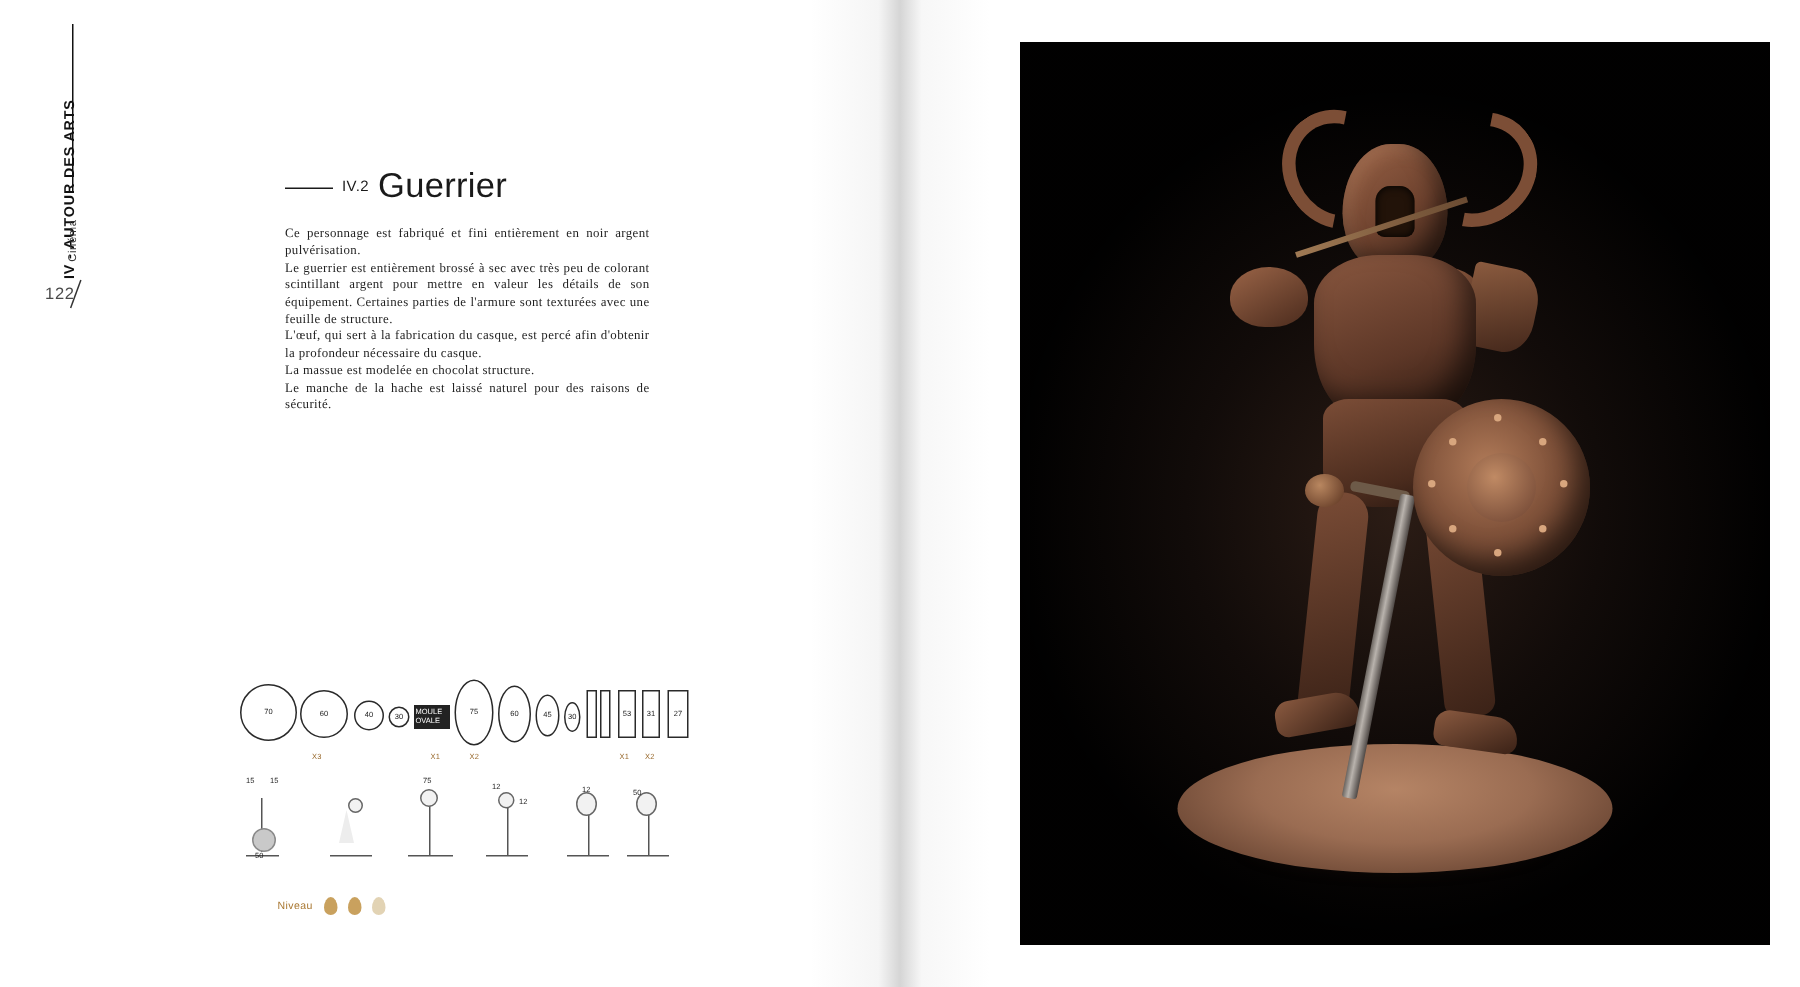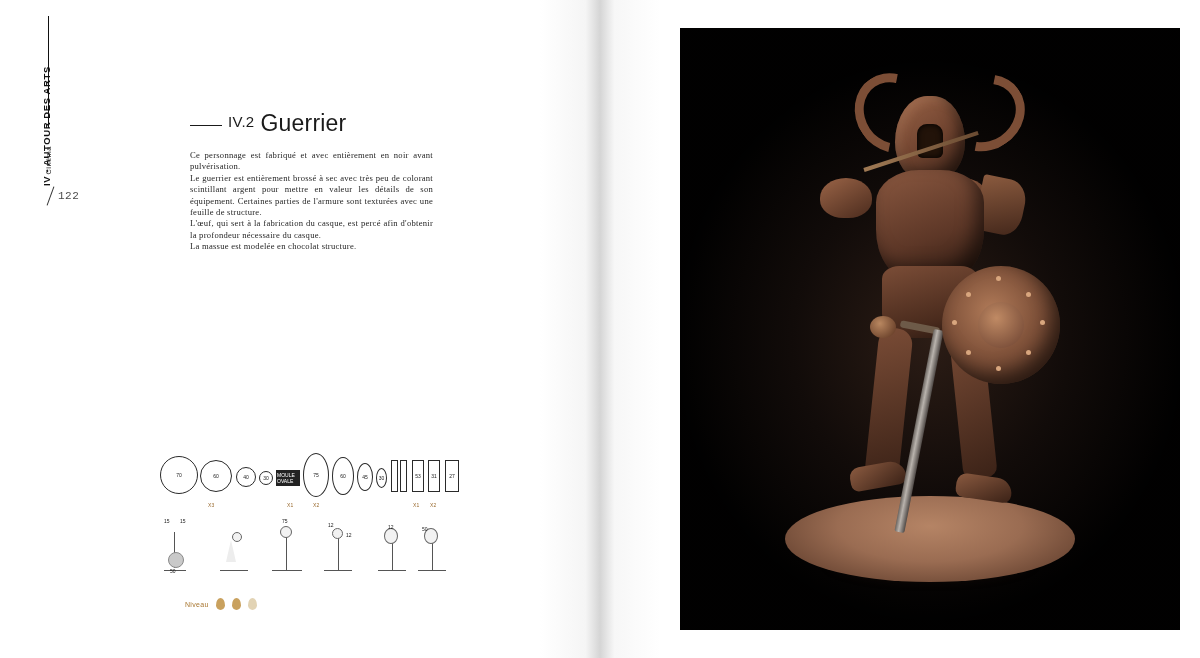--- a/index.html
+++ b/index.html
@@ -84,25 +84,24 @@
     top: 6px;
     width: 1px;
     height: 112px;
     background: #111;
   }
 
   .folio {
     position: absolute;
     left: 30px;
     top: 190px;
-    font-family: Liberation Mono, monospace;
+    font-family: Liberation Sans, sans-serif;
     font-size: 11px;
     color: #4a4a4a;
     letter-spacing: 0.5px;
-    margin-left: 28px;
   }
   .folio-slash {
     position: absolute;
     left: 50px;
     top: 186px;
     width: 1px;
     height: 20px;
     background: #333;
     transform: rotate(20deg);
   }
@@ -117,21 +116,21 @@
     gap: 6px;
   }
   .heading-rule {
     width: 32px;
     height: 1.5px;
     background: #1a1a1a;
     margin-bottom: 9px;
   }
   .heading-num {
     font-family: "Liberation Sans", sans-serif;
-    font-size: 15px;
+    font-size: 10px;
     color: #1a1a1a;
     margin-bottom: 5px;
     letter-spacing: 0.3px;
   }
   .heading-title {
     font-family: "Liberation Sans", sans-serif;
     font-size: 23px;
     font-weight: 400;
     color: #1a1a1a;
     line-height: 1;
@@ -460,24 +459,25 @@
     <div class="folio">122</div>
     <div class="folio-slash"></div>
 
     <div class="heading-row">
       <div class="heading-rule"></div>
       <div class="heading-num">IV.2</div>
       <div class="heading-title">Guerrier</div>
     </div>
 
     <div class="body-copy">
-      <p>Ce personnage est fabriqué et avec entièrement en noir avant pulvérisation.</p>
+      <p>Ce personnage est fabriqué et fini entièrement en noir argent pulvérisation.</p>
       <p>Le guerrier est entièrement brossé à sec avec très peu de colorant scintillant argent pour mettre en valeur les détails de son équipement. Certaines parties de l'armure sont texturées avec une feuille de structure.</p>
       <p>L'œuf, qui sert à la fabrication du casque, est percé afin d'obtenir la profondeur nécessaire du casque.</p>
       <p>La massue est modelée en chocolat structure.</p>
+      <p>Le manche de la hache est laissé naturel pour des raisons de sécurité.</p>
     </div>
 
     <div class="diagram">
       <div class="shape-row" id="shape-row">
           <div class="shape circ" style="left: 0px; top: 6px; width: 38px; height: 38px;">70</div>
           <div class="shape circ" style="left: 40px; top: 10px; width: 32px; height: 32px;">60</div>
           <div class="shape circ" style="left: 76px; top: 17px; width: 20px; height: 20px;">40</div>
           <div class="shape circ" style="left: 99px; top: 21px; width: 14px; height: 14px;">30</div>
           <div class="shape dark" style="left: 116px; top: 20px; width: 24px; height: 16px;">MOULE OVALE</div>
           <div class="shape circ" style="left: 143px; top: 3px; width: 26px; height: 44px;">75</div>

